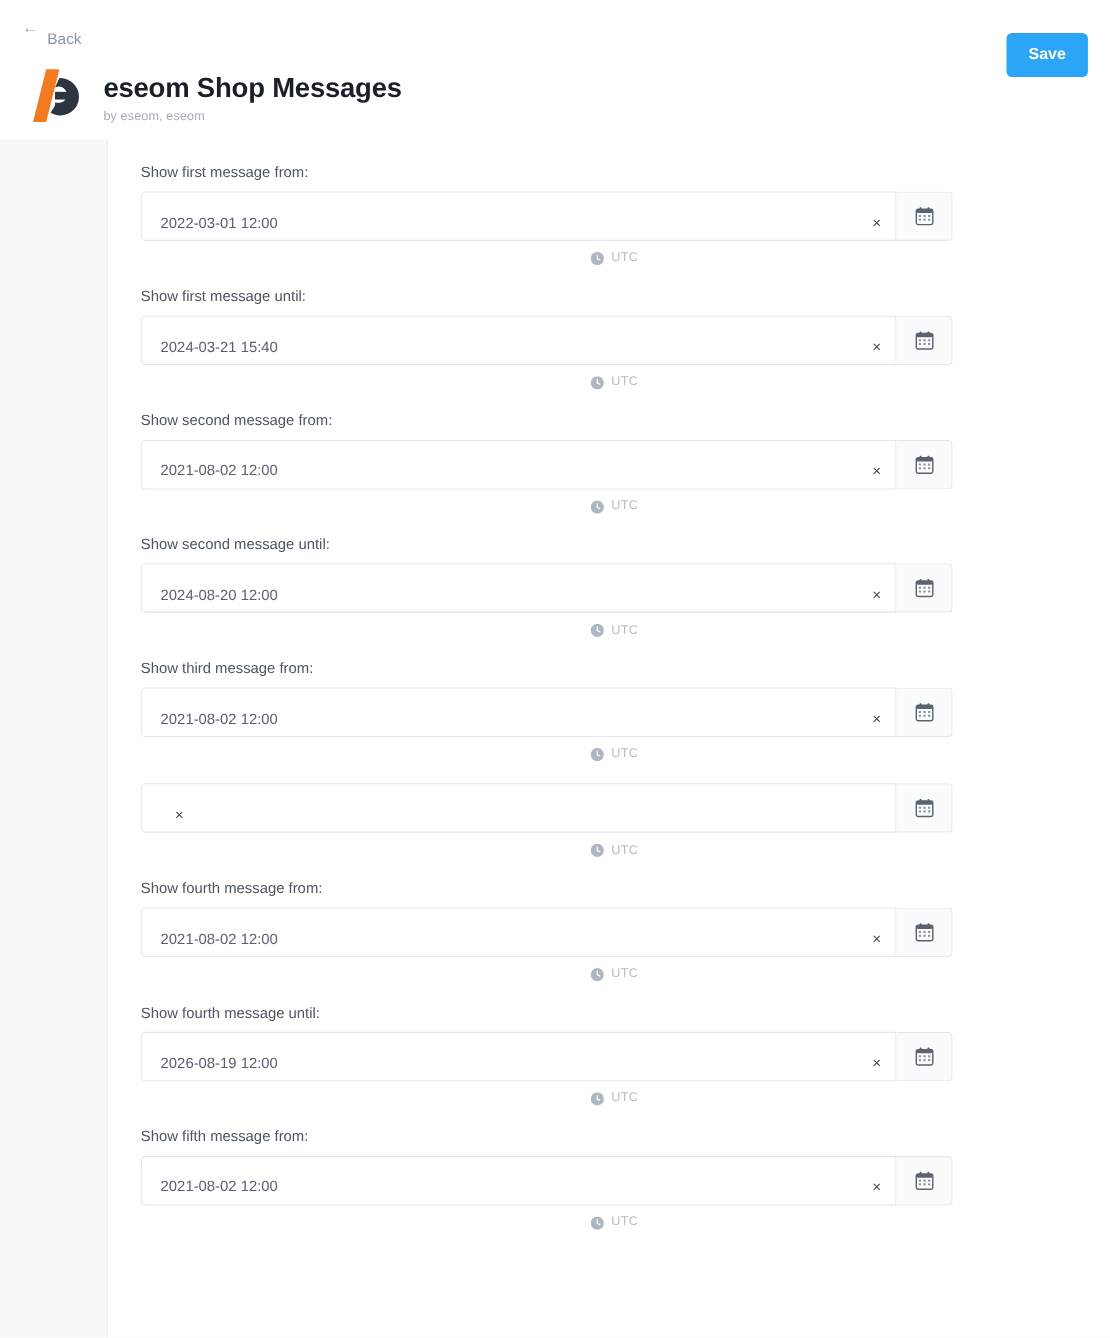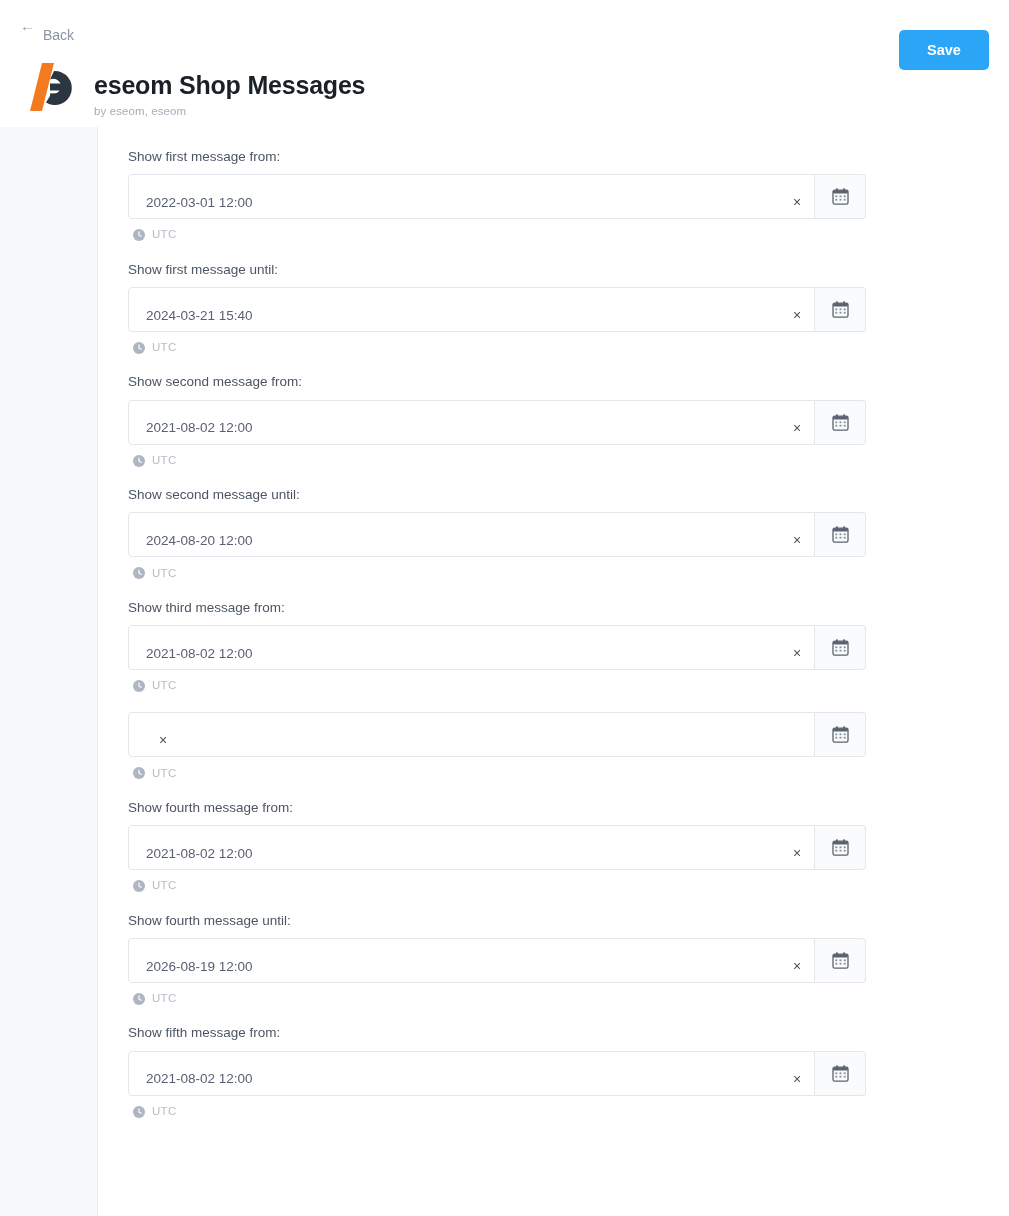--- a/index.html
+++ b/index.html
@@ -39,21 +39,21 @@
   .back-arrow {
     font-size: 15px;
     color: #9aa3b2;
     line-height: 1;
     display: inline-block;
   }
   .back-label { color: #8a94a6; font-size: 14px; margin-top: 20px; }
 
   .app-head {
     display: flex;
-    align-items: flex-end;
+    align-items: center;
     padding: 11px 20px 0 20px;
     position: relative;
   }
 
   .logo {
     width: 62px;
     height: 62px;
     position: relative;
     flex: 0 0 62px;
     margin-top: 2px;
@@ -80,21 +80,21 @@
     position: absolute;
     right: 20px;
     top: 30px;
     background: #2ba6f7;
     color: #ffffff;
     border: none;
     border-radius: 5px;
     font-size: 14.5px;
     font-weight: bold;
     font-family: "Liberation Sans", sans-serif;
-    width: 90px;
+    width: 74px;
     height: 40px;
     cursor: pointer;
     line-height: 1;
   }
 
   
   .body-area {
     background: #f6f8fa;
     height: 1089px;
     position: relative;
@@ -184,20 +184,21 @@
     padding: 0;
   }
   .cal-btn svg { display: block; }
 
   .utc-row {
     display: flex;
     align-items: center;
     gap: 7px;
     margin-top: 10px;
     padding-left: 5px;
+    justify-content: center;
   }
   .utc-label {
     font-size: 11.5px;
     color: #b6bcc7;
     letter-spacing: 0.3px;
     line-height: 1;
   }
   .clock-icon { display: block; flex: 0 0 12px; }
 
   .field-group.last .input-row { margin-bottom: 0; }

